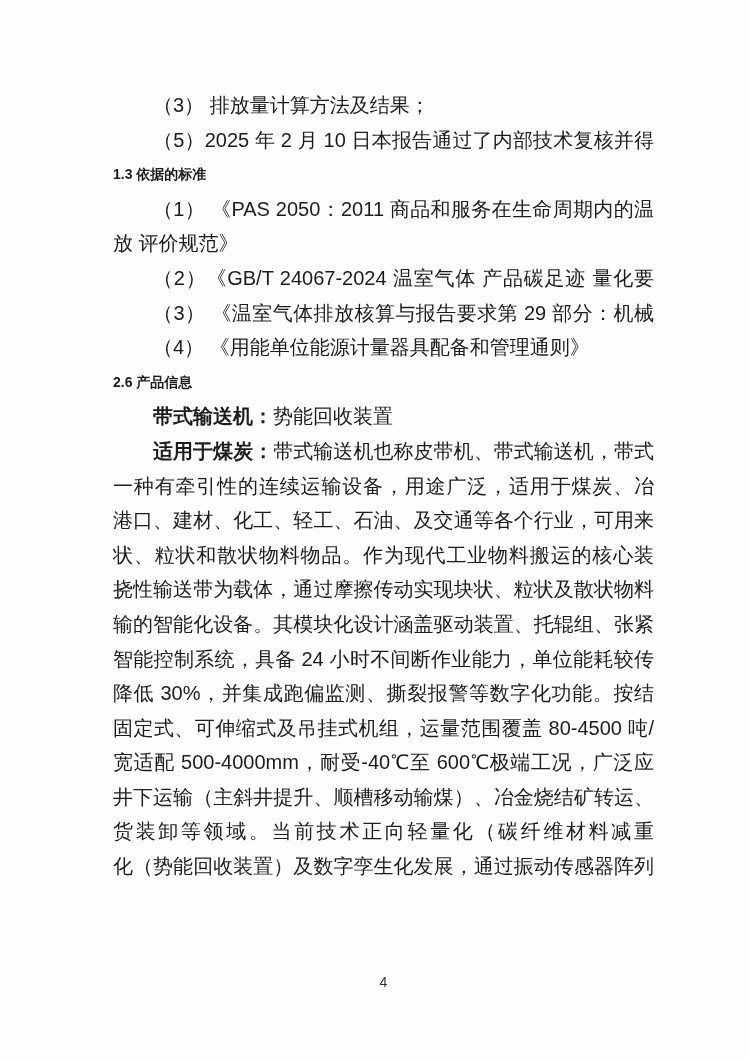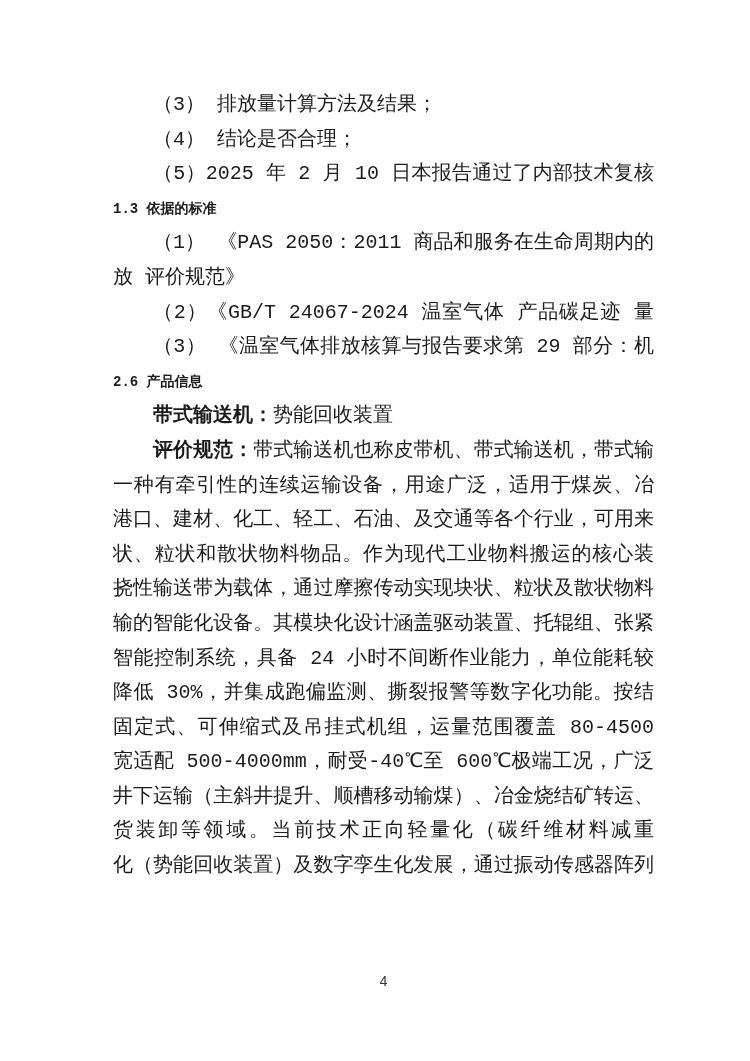--- a/index.html
+++ b/index.html
@@ -6,21 +6,21 @@
     margin: 0;
     padding: 0;
     background: #ffffff;
   }
   .page {
     position: relative;
     width: 750px;
     height: 1061px;
     background: #fefefe;
     overflow: hidden;
-    font-family: Liberation Mono, monospace;
+    font-family: Liberation Sans, sans-serif;
     color: #1c1c1c;
   }
   .content {
     position: absolute;
     left: 113px;
     top: 88px;
     width: 541px;
   }
   .line {
     font-size: 20px;
@@ -55,35 +55,35 @@
     color: #333333;
   }
 </style>
 </head>
 <body>
 
 <div class="page">
   <div class="content">
 
     <div class="line indent">（3） 排放量计算方法及结果；</div>
-    <div class="line indent">（4） 结论是否合理；</div>
     <div class="line indent fill">（5）2025 年 2 月 10 日本报告通过了内部技术复核并得到批准。</div>
 
     <div class="line heading">1.3 依据的标准</div>
 
     <div class="line indent fill">（1） 《PAS 2050：2011 商品和服务在生命周期内的温室气体排</div>
     <div class="line">放 评价规范》</div>
     <div class="line indent fill">（2）《GB/T 24067-2024 温室气体 产品碳足迹 量化要求和指南》</div>
     <div class="line indent fill">（3） 《温室气体排放核算与报告要求第 29 部分：机械设备制造</div>
+    <div class="line indent">（4） 《用能单位能源计量器具配备和管理通则》</div>
 
     <div class="line heading">2.6 产品信息</div>
 
     <div class="line indent"><span class="b">带式输送机：</span><span>势能回收装置</span></div>
 
-    <div class="line indent fill"><span class="b">评价规范：</span><span>带式输送机也称皮带机、带式输送机，带式输送机是</span></div>
+    <div class="line indent fill"><span class="b">适用于煤炭：</span><span>带式输送机也称皮带机、带式输送机，带式输送机是</span></div>
     <div class="line fill">一种有牵引性的连续运输设备，用途广泛，适用于煤炭、冶金、矿山、</div>
     <div class="line fill">港口、建材、化工、轻工、石油、及交通等各个行业，可用来输送块</div>
     <div class="line fill">状、粒状和散状物料物品。作为现代工业物料搬运的核心装备，是以</div>
     <div class="line fill">挠性输送带为载体，通过摩擦传动实现块状、粒状及散状物料连续运</div>
     <div class="line fill">输的智能化设备。其模块化设计涵盖驱动装置、托辊组、张紧机构及</div>
     <div class="line fill">智能控制系统，具备 24 小时不间断作业能力，单位能耗较传统设备</div>
     <div class="line fill">降低 30%，并集成跑偏监测、撕裂报警等数字化功能。按结构可分为</div>
     <div class="line fill">固定式、可伸缩式及吊挂式机组，运量范围覆盖 80-4500 吨/小时，带</div>
     <div class="line fill">宽适配 500-4000mm，耐受-40℃至 600℃极端工况，广泛应用于煤炭</div>
     <div class="line fill">井下运输（主斜井提升、顺槽移动输煤）、冶金烧结矿转运、港口散</div>

